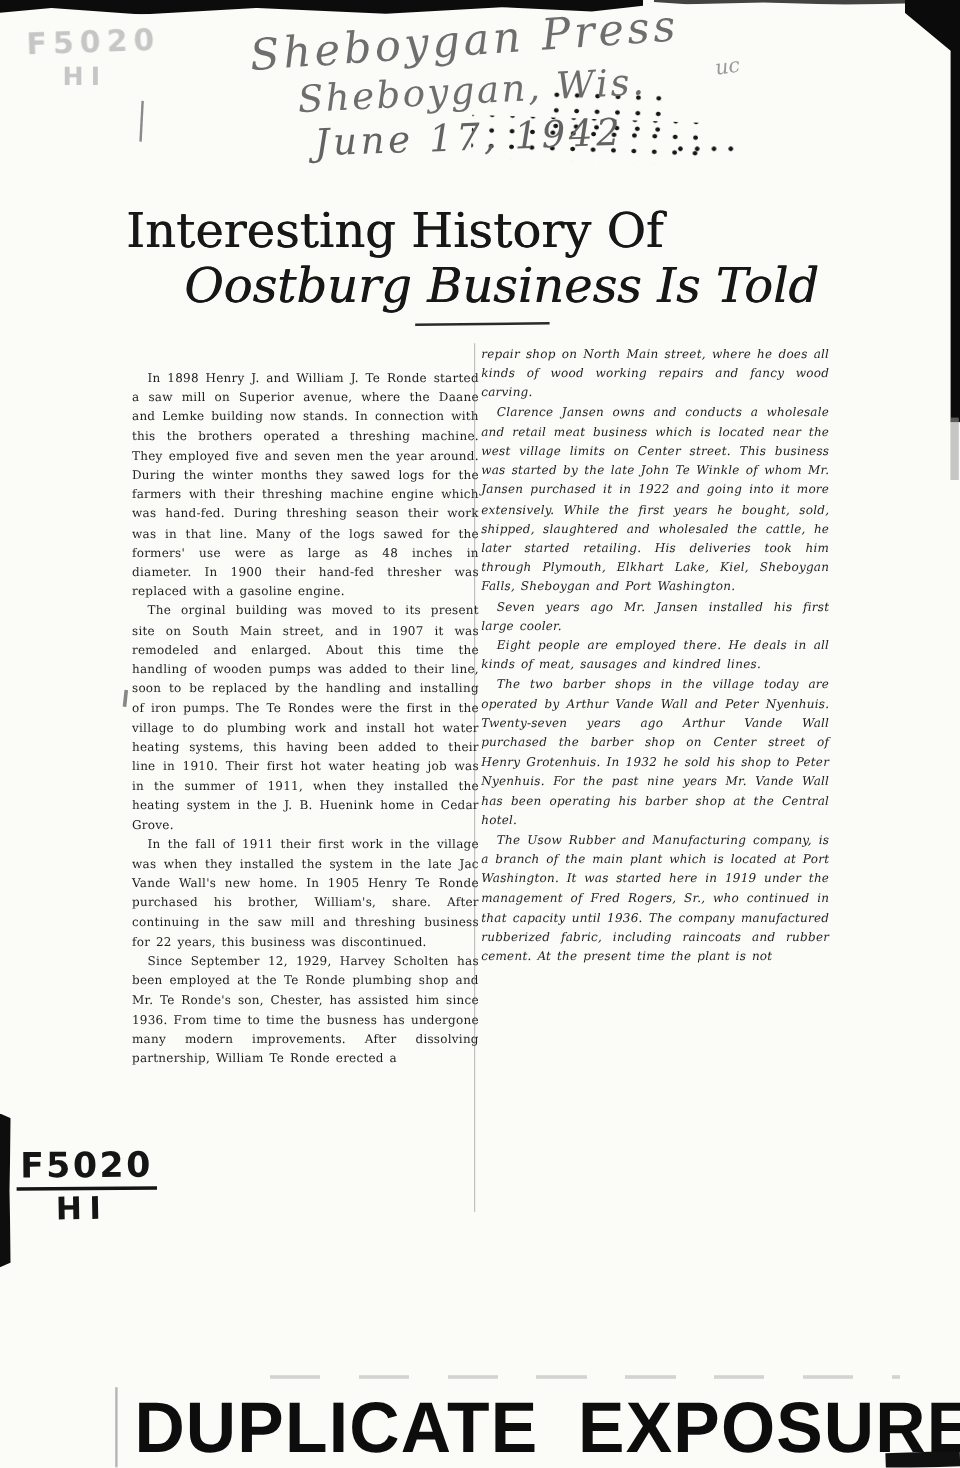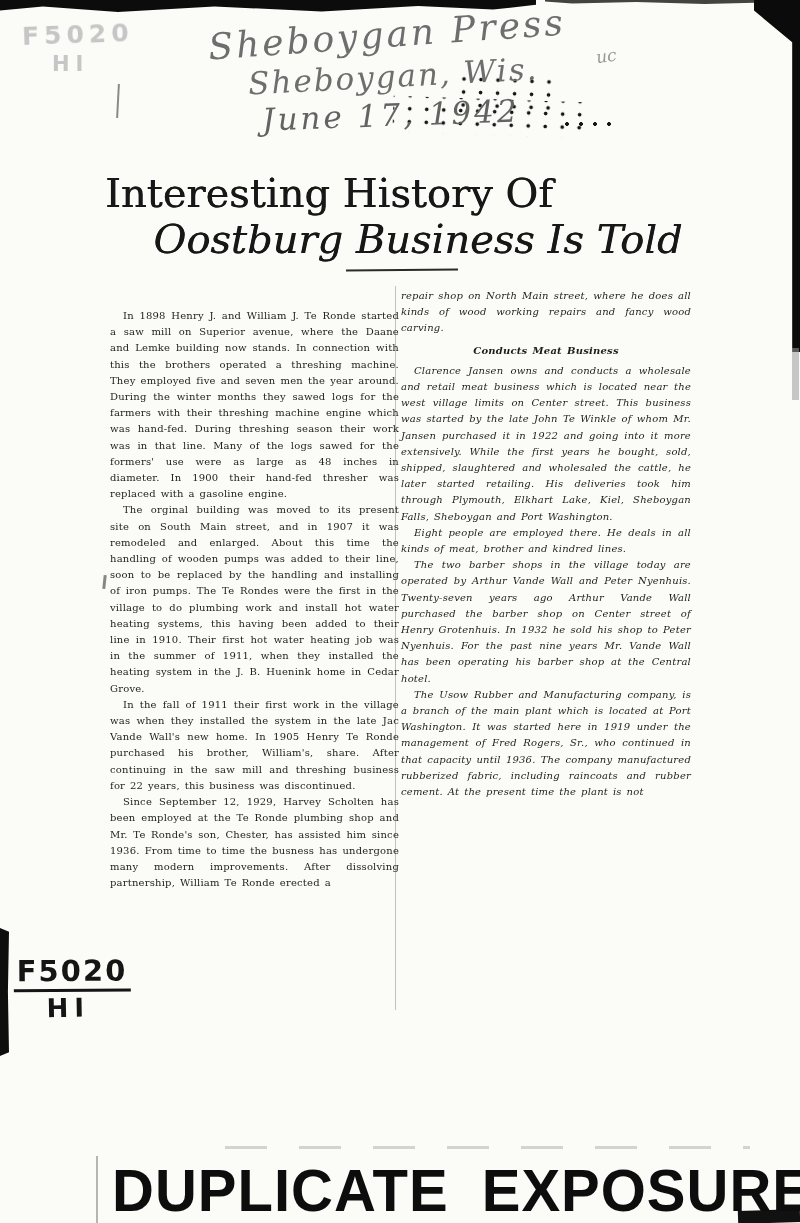--- a/index.html
+++ b/index.html
@@ -101,23 +101,23 @@
 
 <div class="abs col col-left">
   <p>In 1898 Henry J. and William J. Te Ronde started a saw mill on Superior avenue, where the Daane and Lemke building now stands. In connection with this the brothers operated a threshing machine. They employed five and seven men the year around. During the winter months they sawed logs for the farmers with their threshing machine engine which was hand-fed. During threshing season their work was in that line. Many of the logs sawed for the formers' use were as large as 48 inches in diameter. In 1900 their hand-fed thresher was replaced with a gasoline engine.</p>
   <p>The orginal building was moved to its present site on South Main street, and in 1907 it was remodeled and enlarged. About this time the handling of wooden pumps was added to their line, soon to be replaced by the handling and installing of iron pumps. The Te Rondes were the first in the village to do plumbing work and install hot water heating systems, this having been added to their line in 1910. Their first hot water heating job was in the summer of 1911, when they installed the heating system in the J. B. Huenink home in Cedar Grove.</p>
   <p>In the fall of 1911 their first work in the village was when they installed the system in the late Jac Vande Wall's new home. In 1905 Henry Te Ronde purchased his brother, William's, share. After continuing in the saw mill and threshing business for 22 years, this business was discontinued.</p>
   <p>Since September 12, 1929, Harvey Scholten has been employed at the Te Ronde plumbing shop and Mr. Te Ronde's son, Chester, has assisted him since 1936. From time to time the busness has undergone many modern improvements. After dissolving partnership, William Te Ronde erected a</p>
 </div>
 
 <div class="abs col col-right">
   <p class="noindent">repair shop on North Main street, where he does all kinds of wood working repairs and fancy wood carving.</p>
-  <p class="subhead">Conducts Meat Business</p>
   <p>Clarence Jansen owns and conducts a wholesale and retail meat business which is located near the west village limits on Center street. This business was started by the late John Te Winkle of whom Mr. Jansen purchased it in 1922 and going into it more extensively. While the first years he bought, sold, shipped, slaughtered and wholesaled the cattle, he later started retailing. His deliveries took him through Plymouth, Elkhart Lake, Kiel, Sheboygan Falls, Sheboygan and Port Washington.</p>
-  <p>Eight people are employed there. He deals in all kinds of meat, brother and kindred lines.</p>
+  <p>Seven years ago Mr. Jansen installed his first large cooler.</p>
+  <p>Eight people are employed there. He deals in all kinds of meat, sausages and kindred lines.</p>
   <p>The two barber shops in the village today are operated by Arthur Vande Wall and Peter Nyenhuis. Twenty-seven years ago Arthur Vande Wall purchased the barber shop on Center street of Henry Grotenhuis. In 1932 he sold his shop to Peter Nyenhuis. For the past nine years Mr. Vande Wall has been operating his barber shop at the Central hotel.</p>
   <p>The Usow Rubber and Manufacturing company, is a branch of the main plant which is located at Port Washington. It was started here in 1919 under the management of Fred Rogers, Sr., who continued in that capacity until 1936. The company manufactured rubberized fabric, including raincoats and rubber cement. At the present time the plant is not</p>
 </div>
 
 <div class="abs margin-code">
   <span class="code-top">F5020</span>
   <div class="code-bottom">HI</div>
 </div>
 
 <div class="abs dup-stamp">DUPLICATE EXPOSURE</div>

